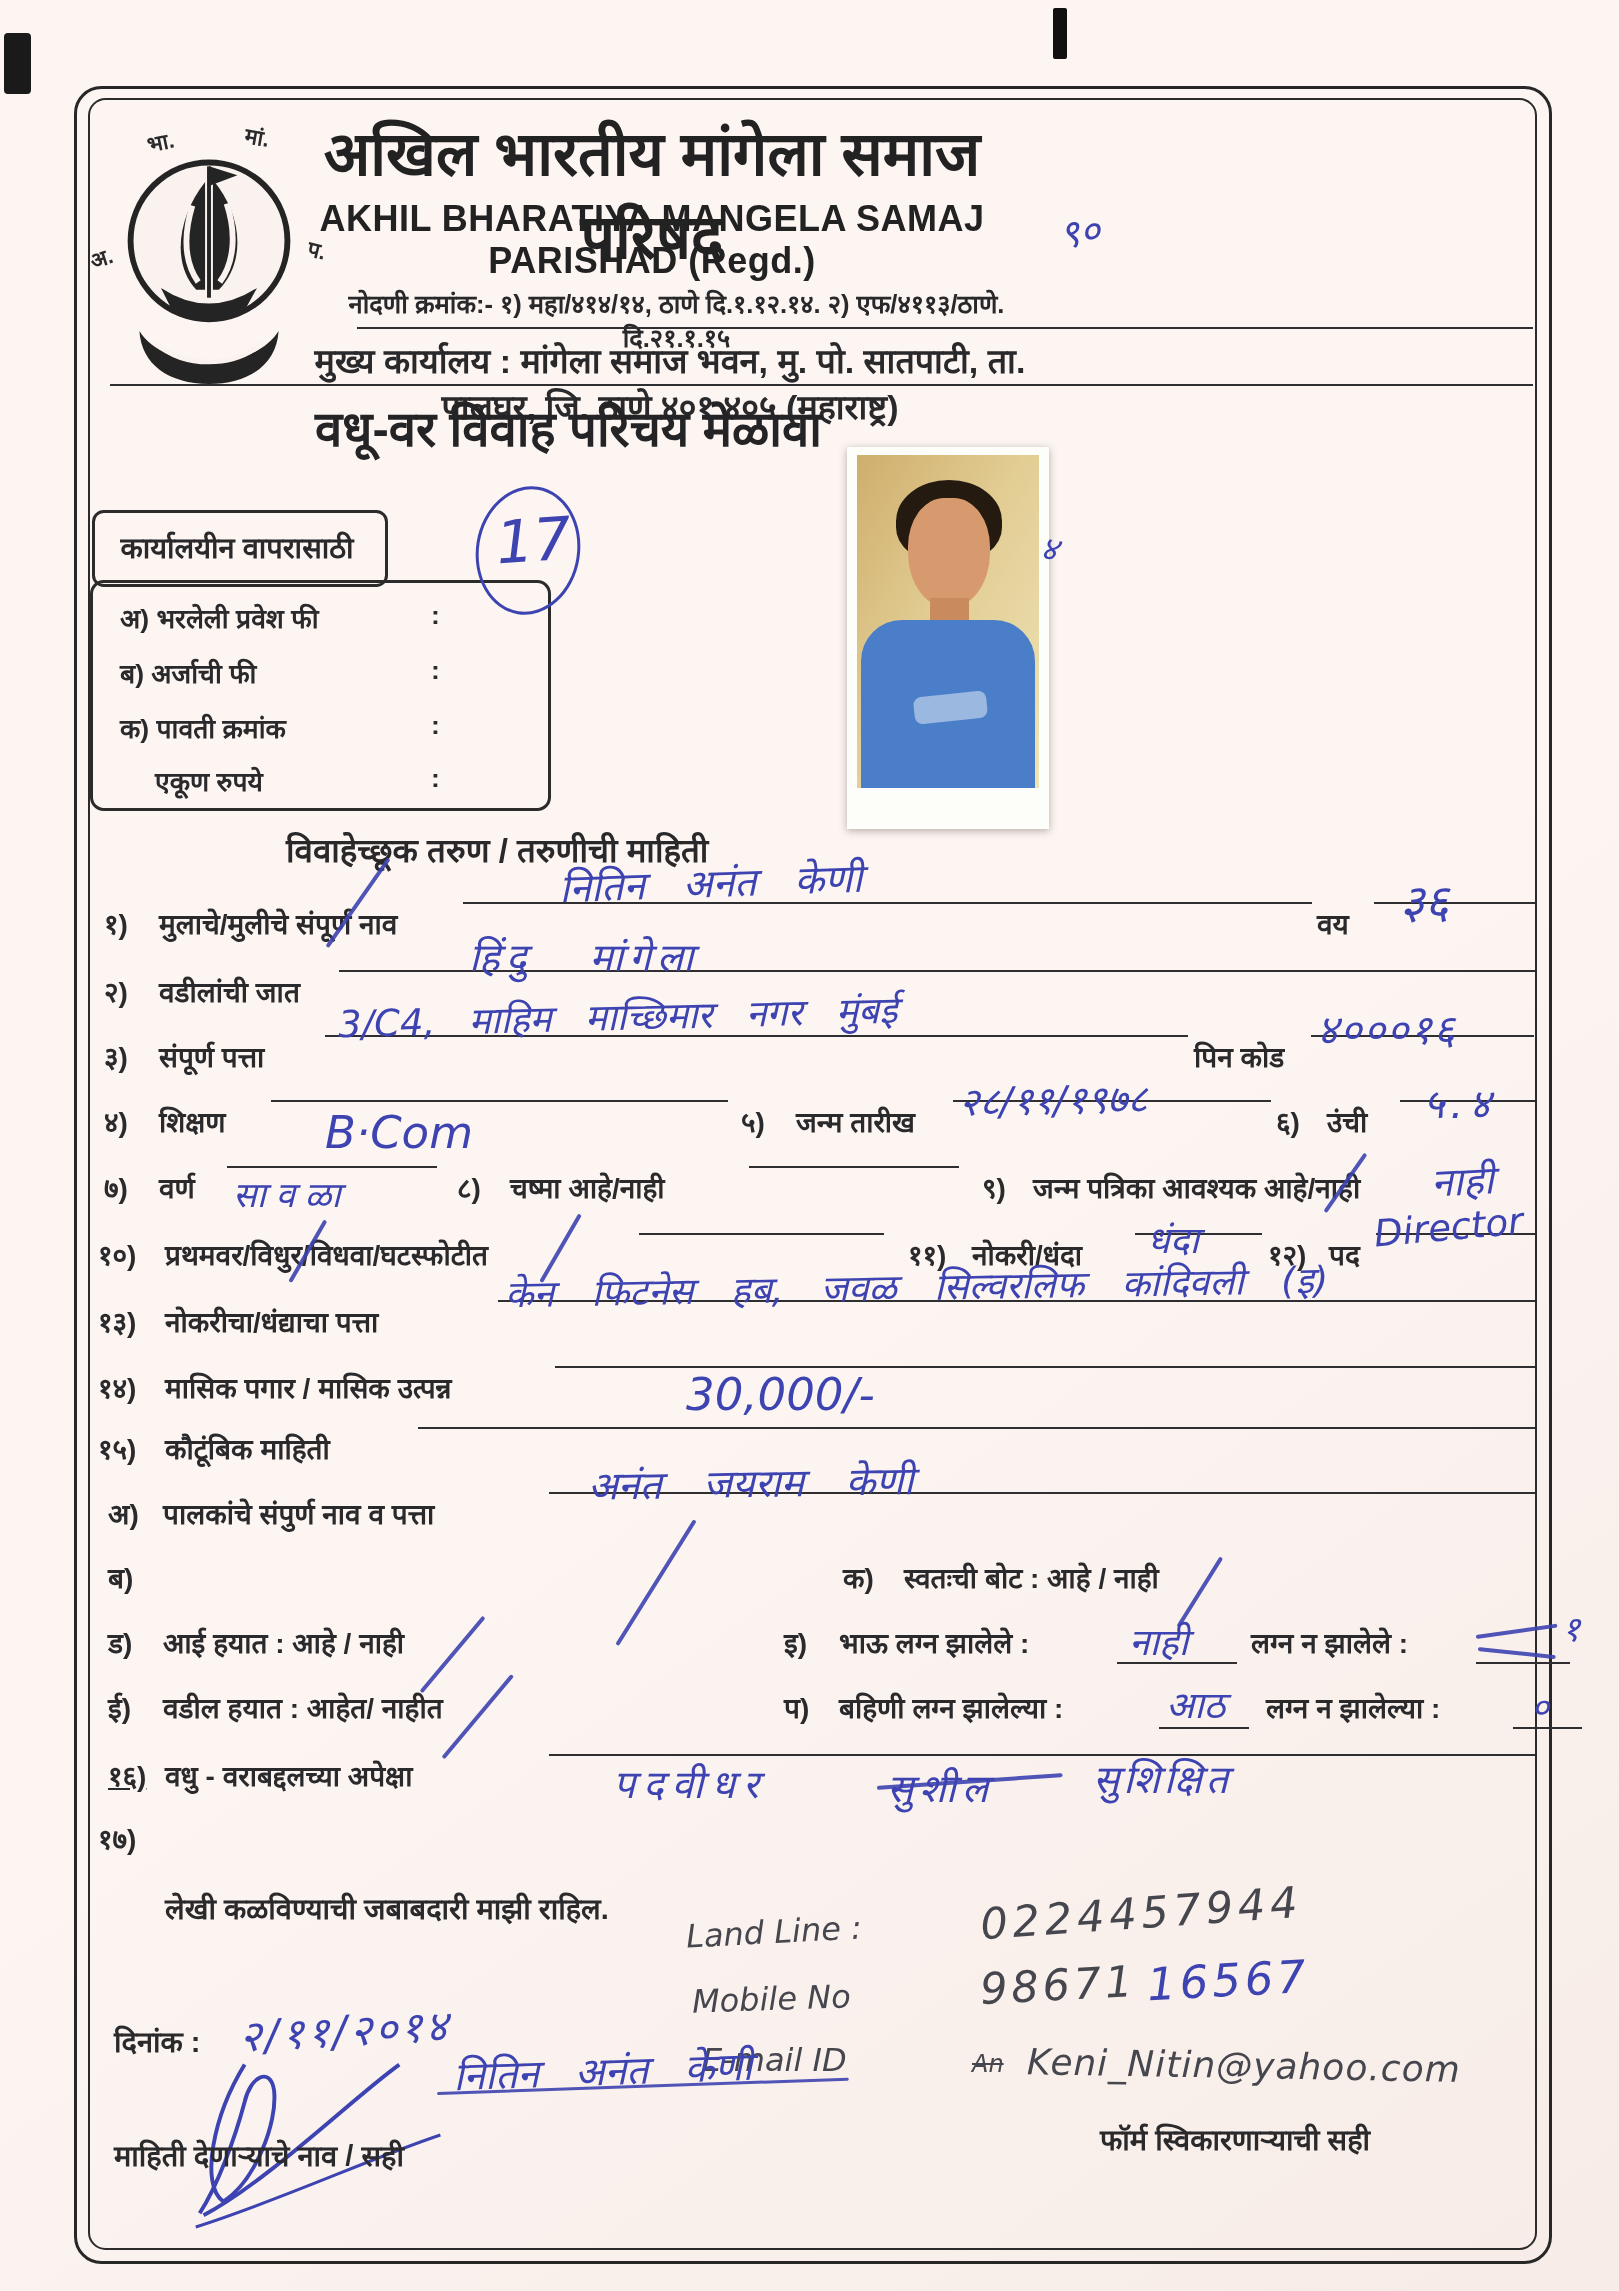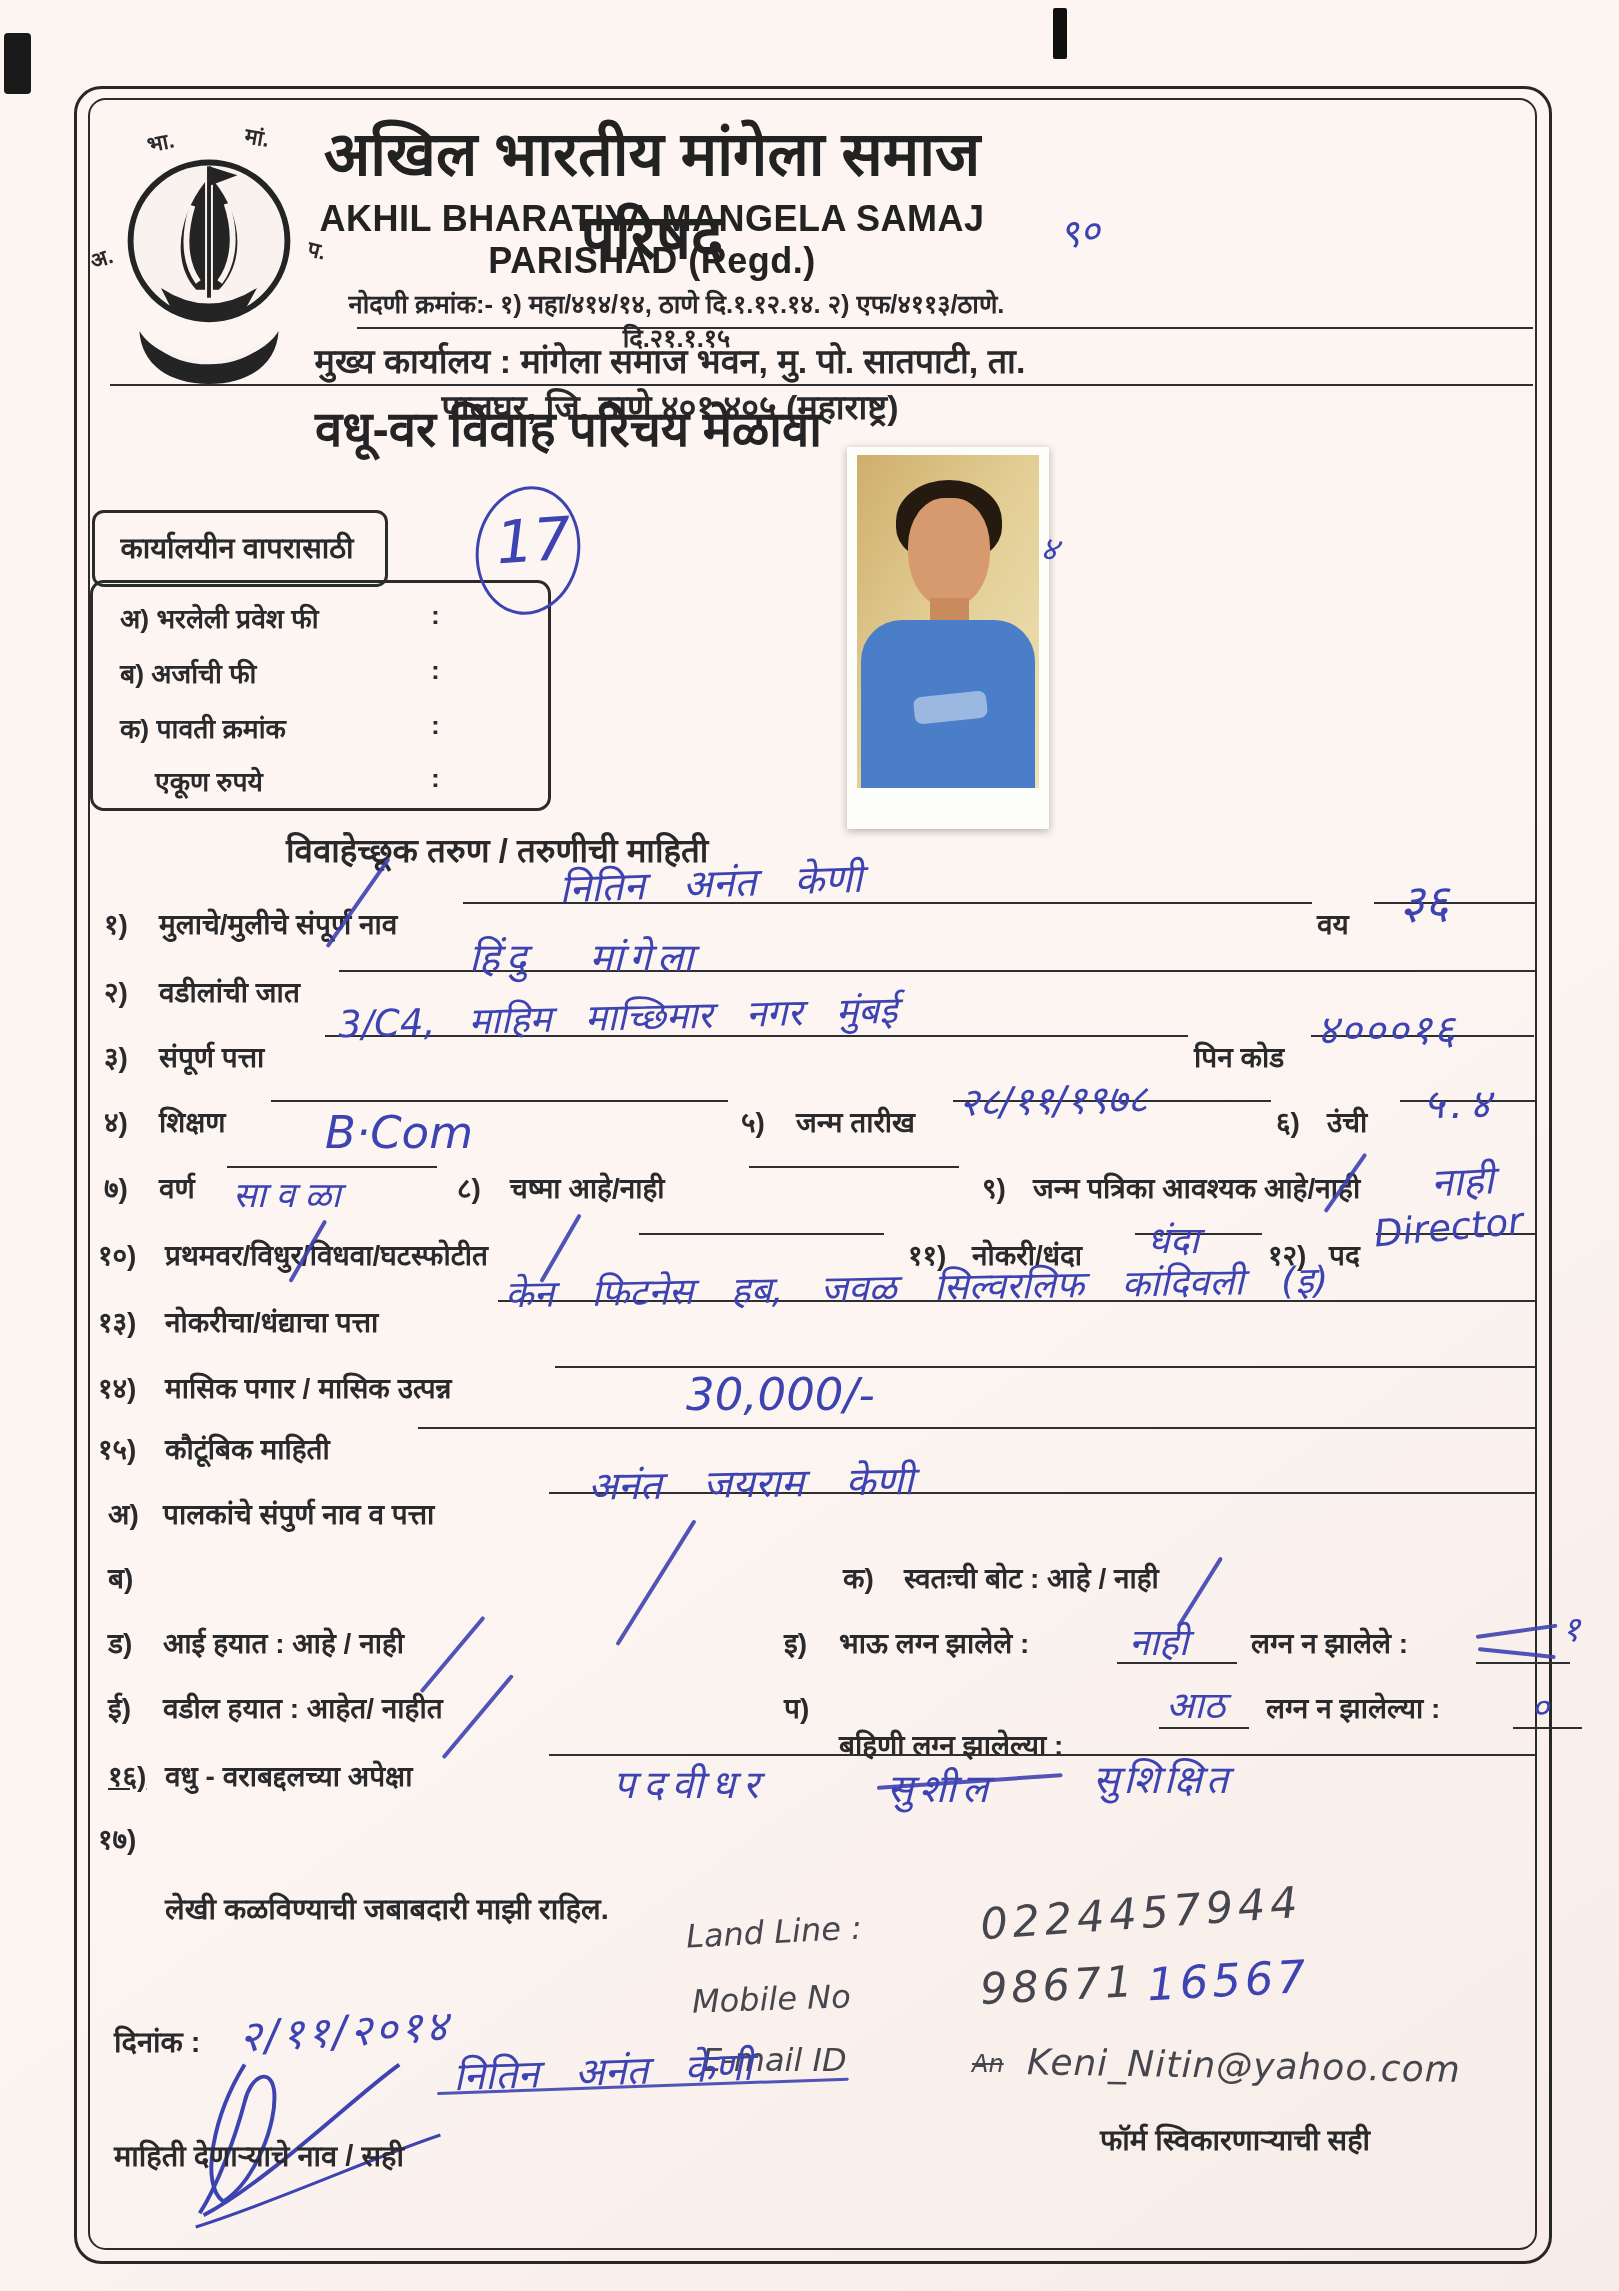--- a/index.html
+++ b/index.html
@@ -180,21 +180,21 @@
   <span class="abs lbl" style="left:1251px;top:1623px;">लग्न न झालेले :</span>
   <div class="abs uline" style="left:1476px;top:1662px;width:94px;"></div>
   <div class="strike" style="left:1476px;top:1635px;width:82px;transform:rotate(-8deg);"></div>
   <div class="strike" style="left:1478px;top:1647px;width:78px;transform:rotate(6deg);"></div>
   <span class="abs hw" style="left:1562px;top:1604px;font-size:35px;">१</span>
 
   <span class="abs lbl" style="left:108px;top:1688px;">ई)</span>
   <span class="abs lbl" style="left:163px;top:1688px;">वडील हयात : आहेत/ नाहीत</span>
   <div class="strike" style="left:443px;top:1756px;width:108px;transform:rotate(-50deg);"></div>
   <span class="abs lbl" style="left:784px;top:1688px;">प)</span>
-  <span class="abs lbl" style="left:839px;top:1688px;margin-top:37px;">बहिणी लग्न झालेल्या :</span>
+  <span class="abs lbl" style="left:839px;top:1688px;">बहिणी लग्न झालेल्या :</span>
   <div class="abs uline" style="left:1159px;top:1727px;width:90px;"></div>
   <span class="abs hw" style="left:1166px;top:1678px;font-size:37px;">आठ</span>
   <span class="abs lbl" style="left:1266px;top:1688px;">लग्न न झालेल्या :</span>
   <div class="abs uline" style="left:1513px;top:1727px;width:69px;"></div>
   <span class="abs hw" style="left:1531px;top:1682px;font-size:35px;">०</span>
 
   <span class="abs lbl" style="left:108px;top:1756px;text-decoration:underline;">१६)</span>
   <span class="abs lbl" style="left:165px;top:1756px;">वधु - वराबद्दलच्या अपेक्षा</span>
   <div class="abs fline" style="left:549px;top:1754px;width:986px;"></div>
   <span class="abs hw" style="left:613px;top:1756px;font-size:39px;letter-spacing:7.8px;">पदवीधर</span>

